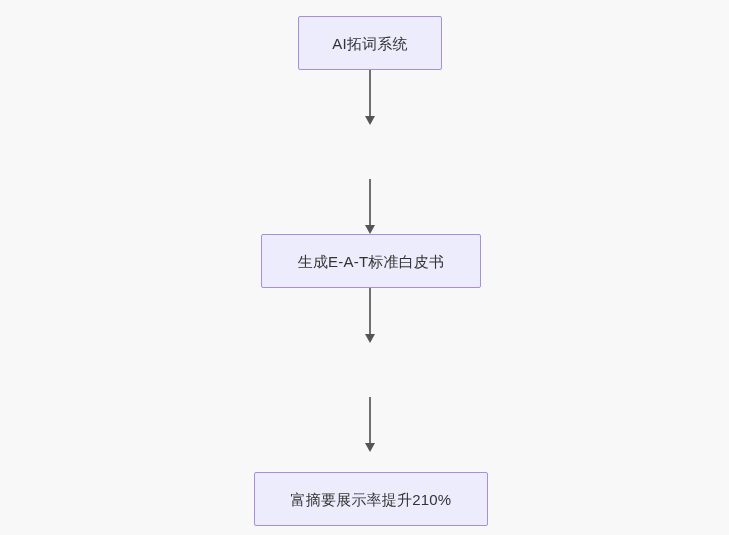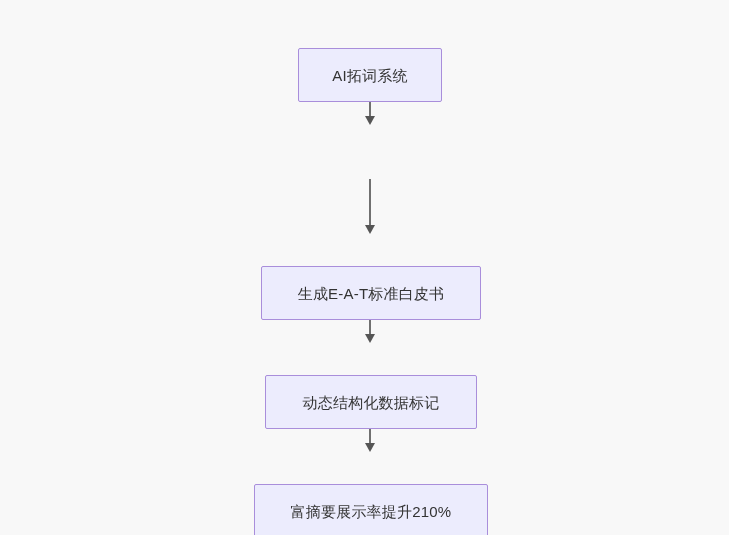--- a/index.html
+++ b/index.html
@@ -26,21 +26,20 @@
     border: 1.5px solid #a98edb;
     border-radius: 2px;
     display: flex;
     align-items: center;
     justify-content: center;
     color: #333333;
     font-size: 15px;
     line-height: 1;
     letter-spacing: 0.2px;
     white-space: nowrap;
-    margin-top: 32px;
   }
   .connector {
     position: absolute;
     width: 2px;
     background: #707070;
     transform: translateX(-1px);
   }
   .arrowhead {
     position: absolute;
     width: 0;
@@ -66,17 +65,16 @@
   <div class="arrowhead" style="left:370px; top:334px;"></div>
 
   <div class="connector" style="left:370px; top:397px; height:46px;"></div>
   <div class="arrowhead" style="left:370px; top:443px;"></div>
 
   <div class="node" style="left:298px; top:16px; width:144px;">AI拓词系统</div>
 
 
   <div class="node" style="left:261px; top:234px; width:220px;">生成E-A-T标准白皮书</div>
 
-  <div class="node" style="left:265px; top:343px; width:212px;">动态结构化数据标记</div>
 
-  <div class="node" style="left:254px; top:452px; width:234px;">富摘要展示率提升210%</div>
+  <div class="node" style="left:254px; top:472px; width:234px;">富摘要展示率提升210%</div>
 
 </div>
 
 </body></html>

